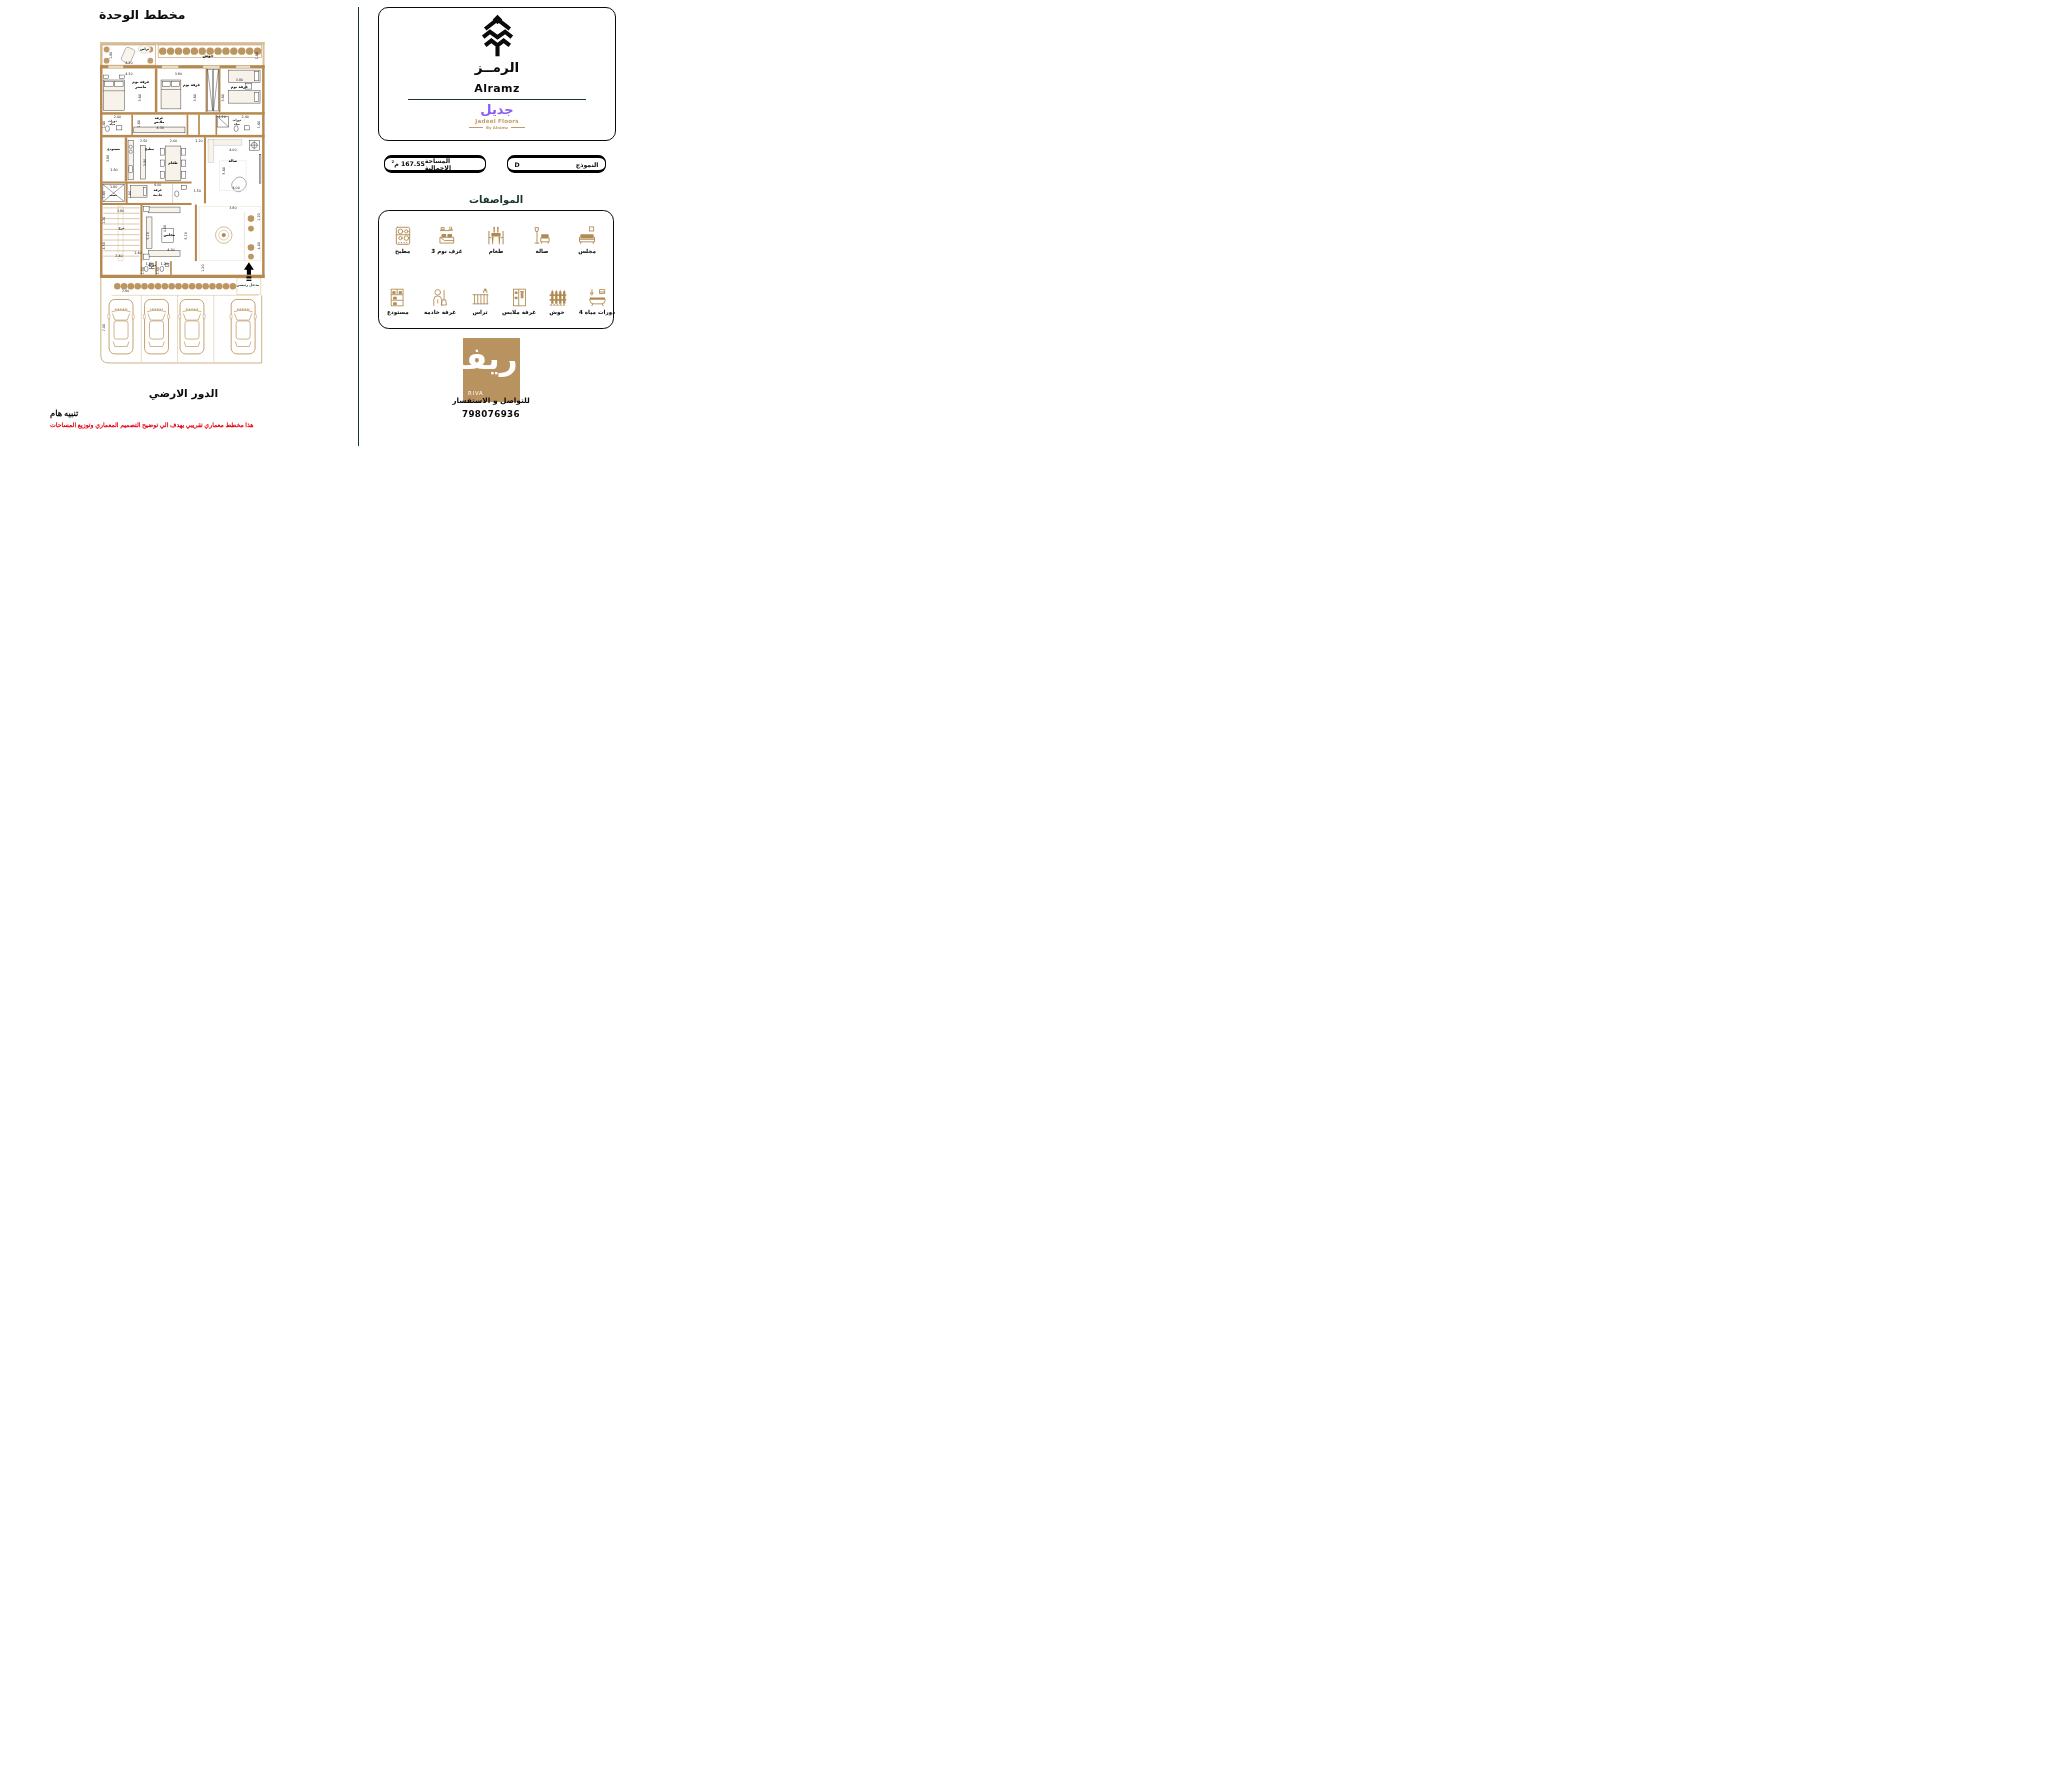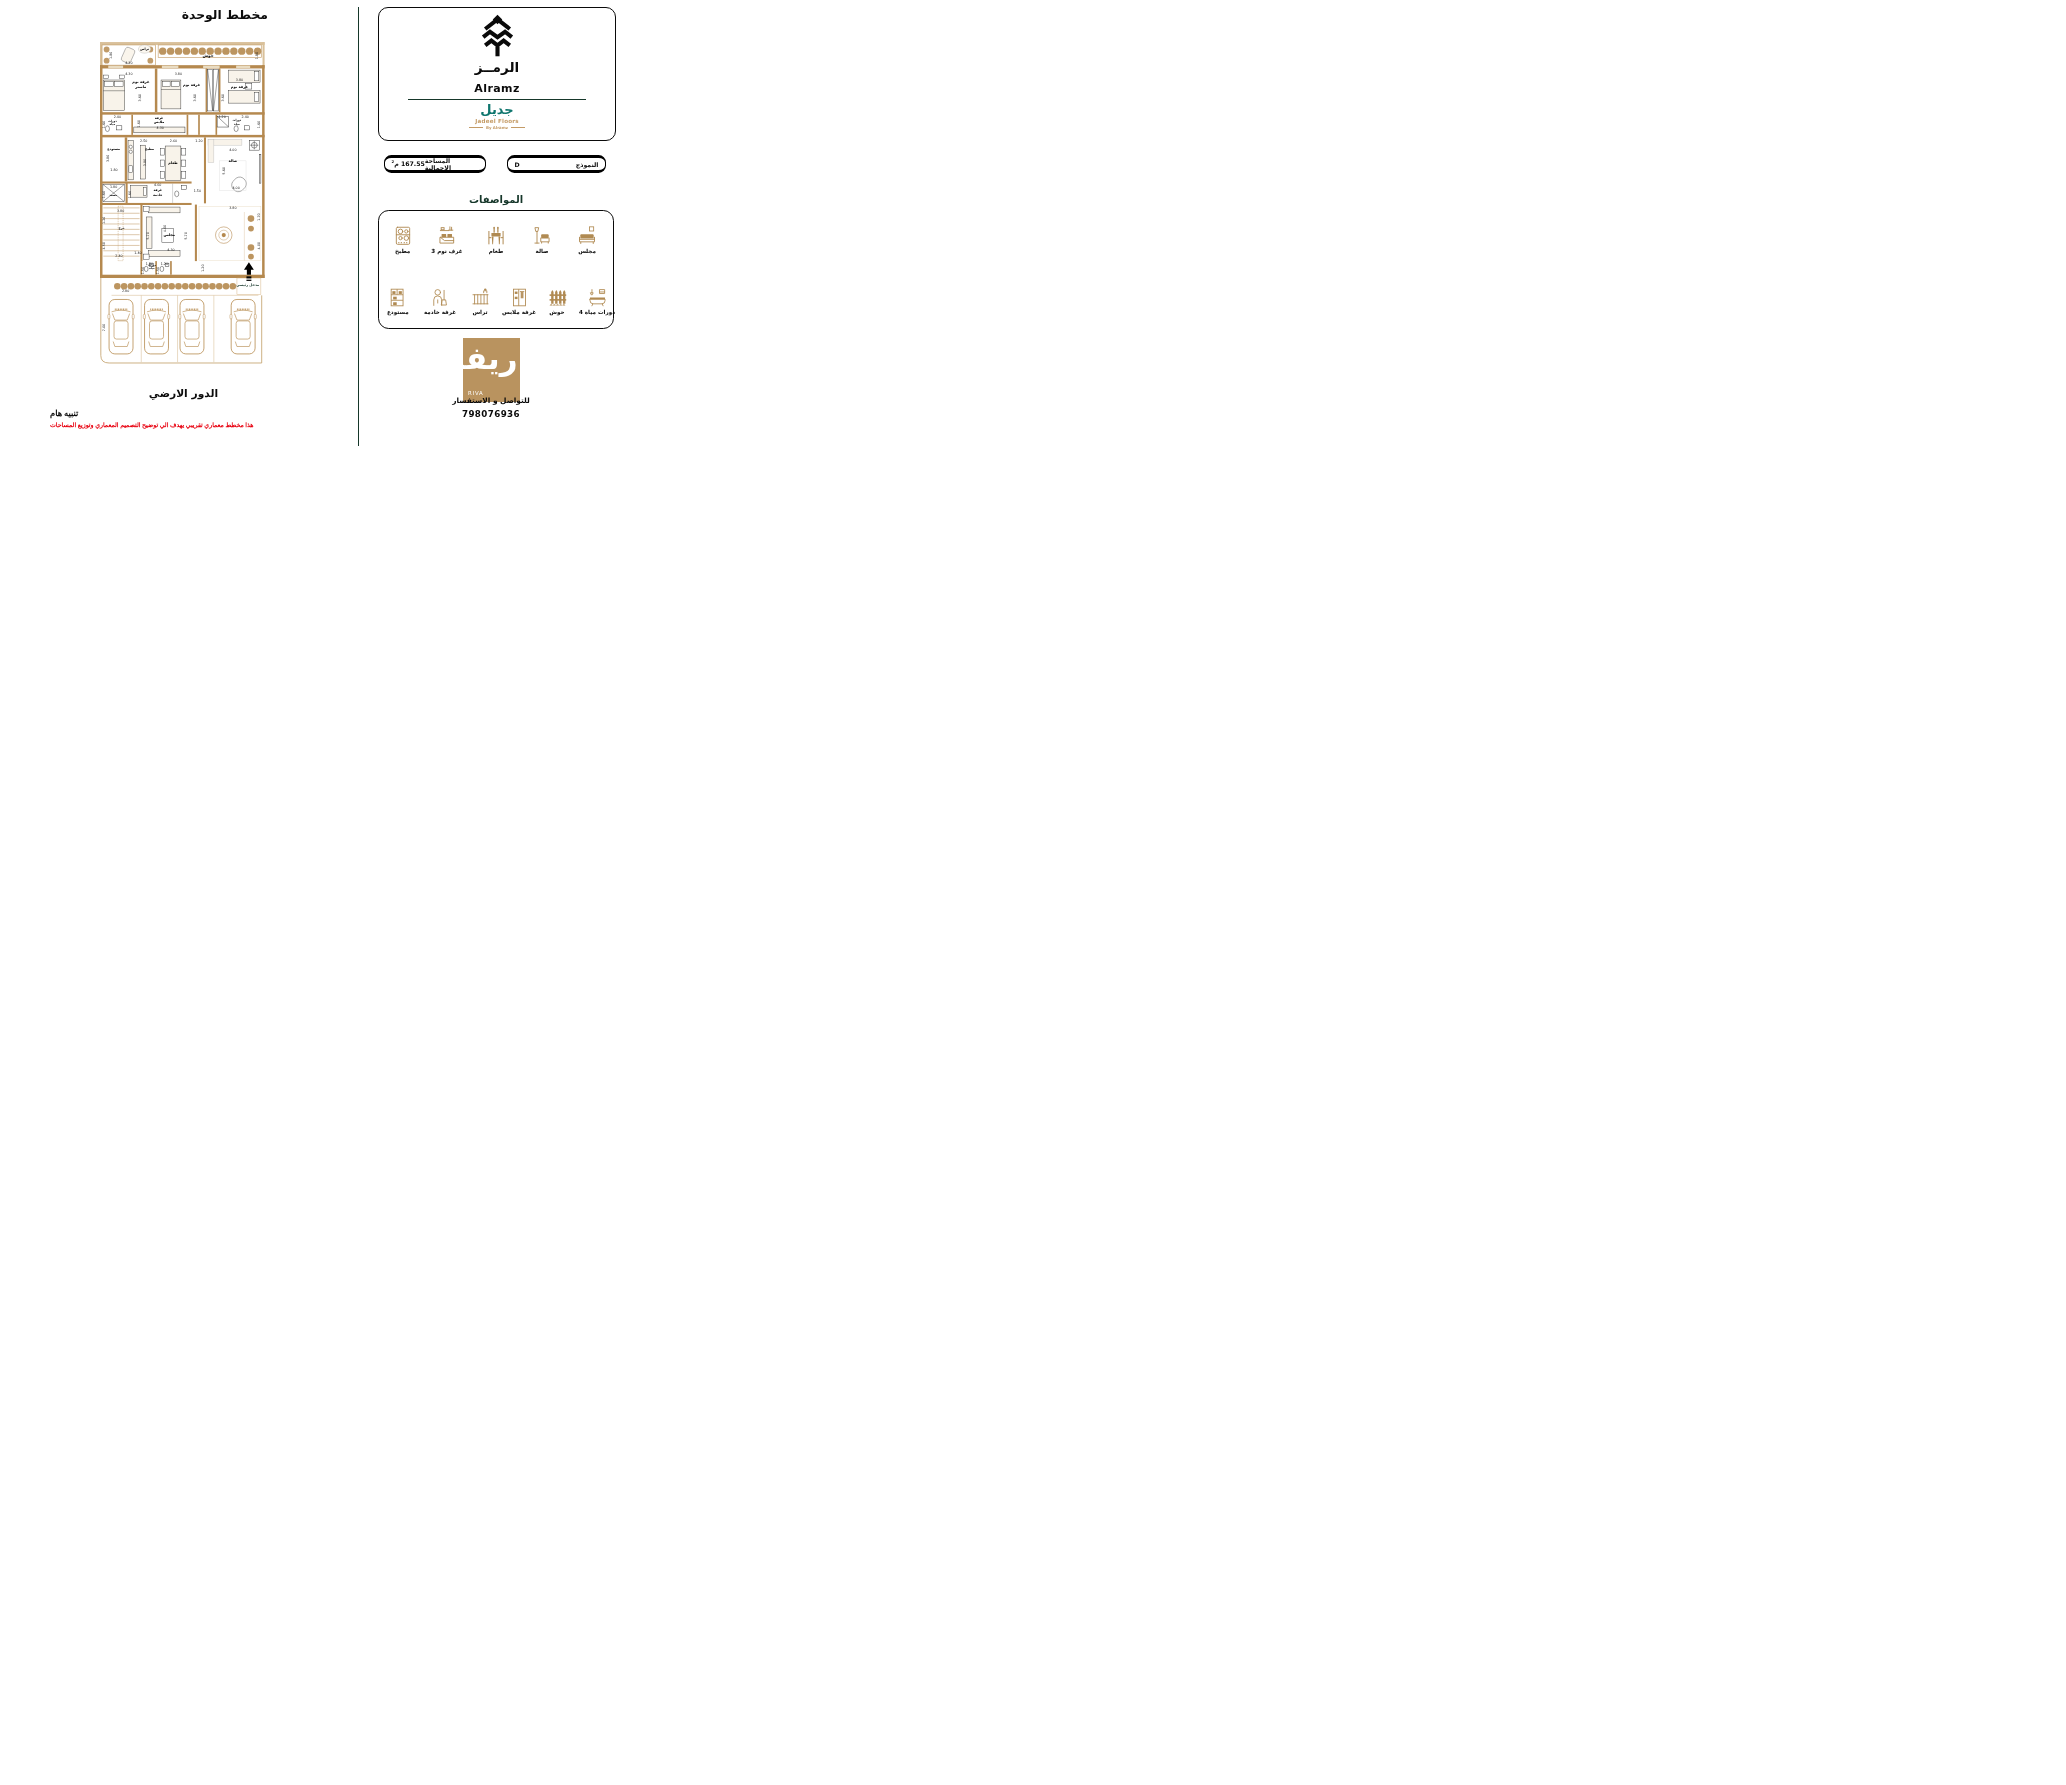--- a/index.html
+++ b/index.html
@@ -1,20 +1,20 @@
 <!DOCTYPE html>
 <html style="font-size:6.6px"><head>
 <meta charset="utf-8">
 <style>
   html,body{margin:0;padding:0;background:#ffffff;}
   body{font-family:"DejaVu Sans",sans-serif;}
   #page{position:relative;width:628px;height:446px;background:#fff;overflow:hidden;}
   .abs{position:absolute;}
   
-  #plan-title{left:99px;top:7.4px;width:169px;font-size:12.4px;font-weight:bold;color:#0c0c0c;text-align:right;}
+  #plan-title{left:99px;top:7.4px;width:169px;font-size:12.4px;font-weight:bold;color:#0c0c0c;text-align:left;}
   #floor-label{left:99px;top:387px;width:169px;font-size:10.7px;font-weight:bold;color:#0c0c0c;text-align:center;}
   #notice{left:50px;top:408px;width:269px;text-align:left;font-family:Liberation Serif, serif;}
   #notice .t{font-size:8.3px;font-weight:bold;color:#0c0c0c;}
   #notice .r{font-size:6.2px;font-weight:bold;margin-top:2.5px;}
   
   #divider{left:358px;top:6.6px;width:1px;height:440px;}
   
   #brand-card{left:378px;top:6.6px;width:236px;height:132px;border:1.4px solid #0a0a0a;border-radius:10px;display:flex;flex-direction:column;align-items:center;background:#fff;}
   #brand-ar{font-size:13.6px;font-weight:bold;color:#0a0a0a;line-height:1.05;margin-top:0.8px;text-align:center;}
   #brand-en{font-size:11px;font-weight:bold;color:#0a0a0a;letter-spacing:0.4px;margin-top:8px;}
@@ -413,21 +413,21 @@
         <polyline points="12,22 30,8 48,22"></polyline>
         <polyline points="9,34 19,26 30,34 41,26 51,34"></polyline>
         <polyline points="12,46 21,39 30,46 39,39 48,46"></polyline>
       </g>
       <polygon points="30,1 37,8 30,15 23,8" fill="#0a0a0a"></polygon>
       <rect x="27" y="48" width="6" height="14" fill="#0a0a0a"></rect>
     </svg>
     <div id="brand-ar">الرمــز</div>
     <div id="brand-en">Alramz</div>
     <div id="brand-rule" style="background: rgb(22, 55, 42);"></div>
-    <div id="jadeel-ar" style="color: #0f766e;">جديل</div>
+    <div id="jadeel-ar" style="color: #8b5cf6;">جديل</div>
     <div id="jadeel-en" style="color: rgb(196, 155, 102);">Jadeel Floors</div>
     <div id="jadeel-by" style="color: rgb(196, 155, 102);">
       <span class="dash"></span>
         <span>By Alramz</span>
         <span class="dash"></span>
     </div>
   </div>
 
   <div class="pill" style="left:507px;top:155px;width:99px">
     <span class="val">D</span>

